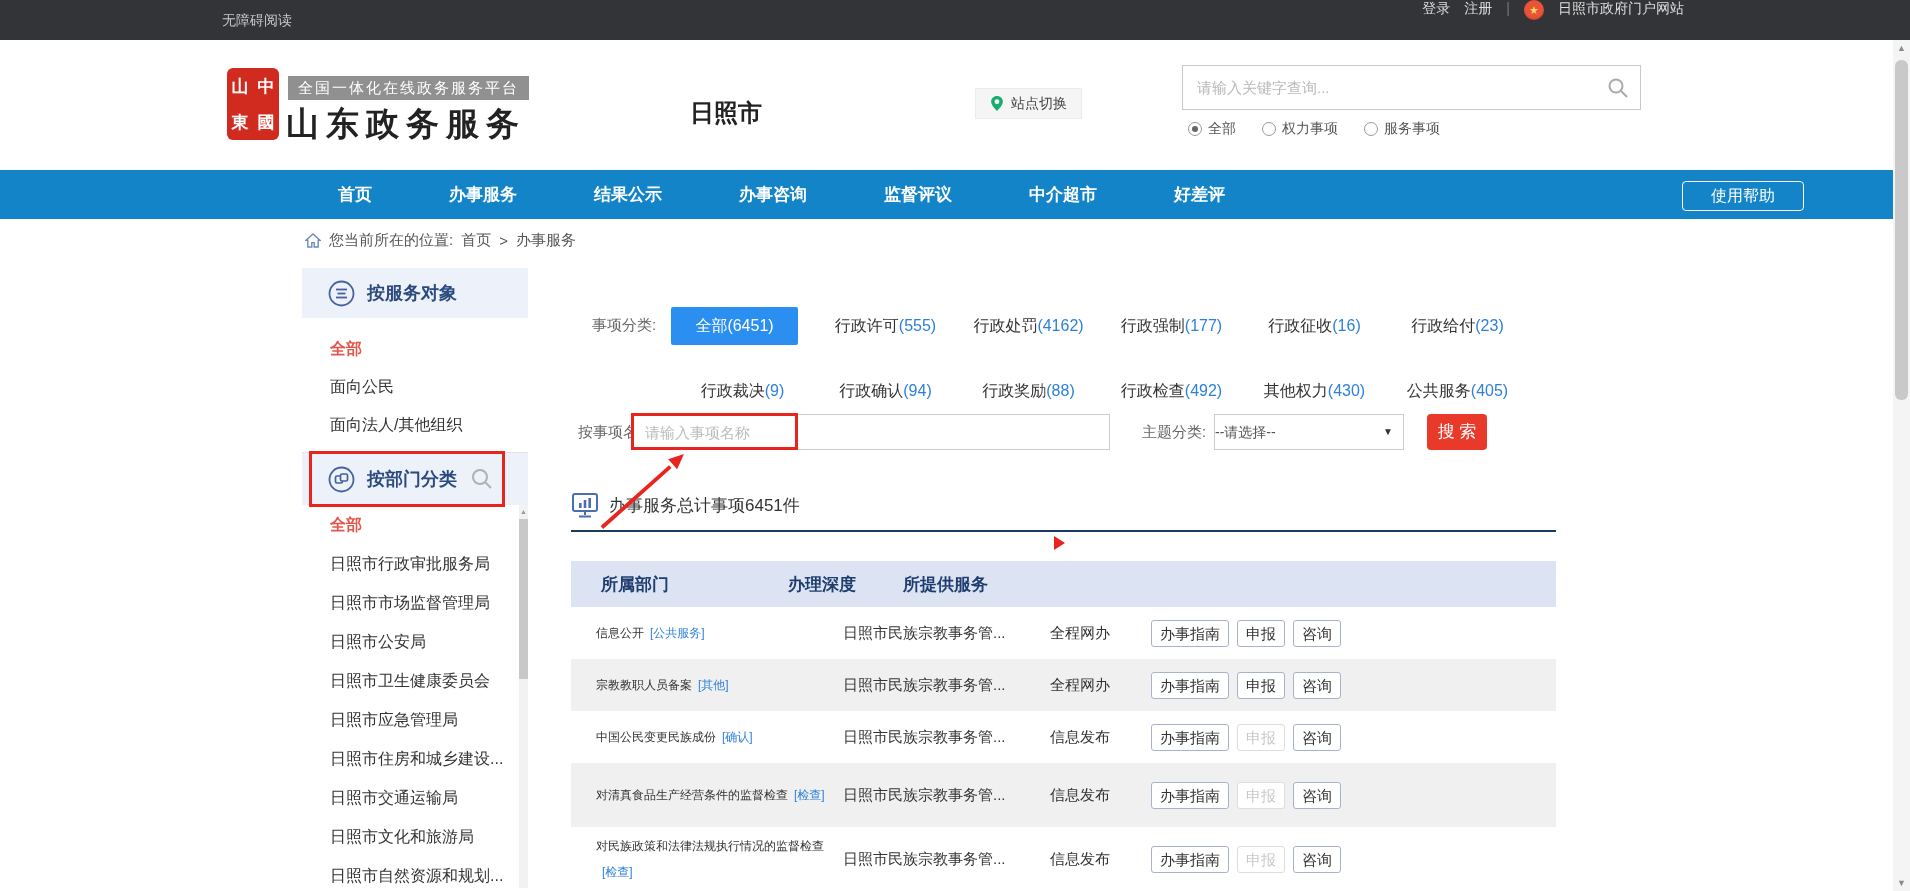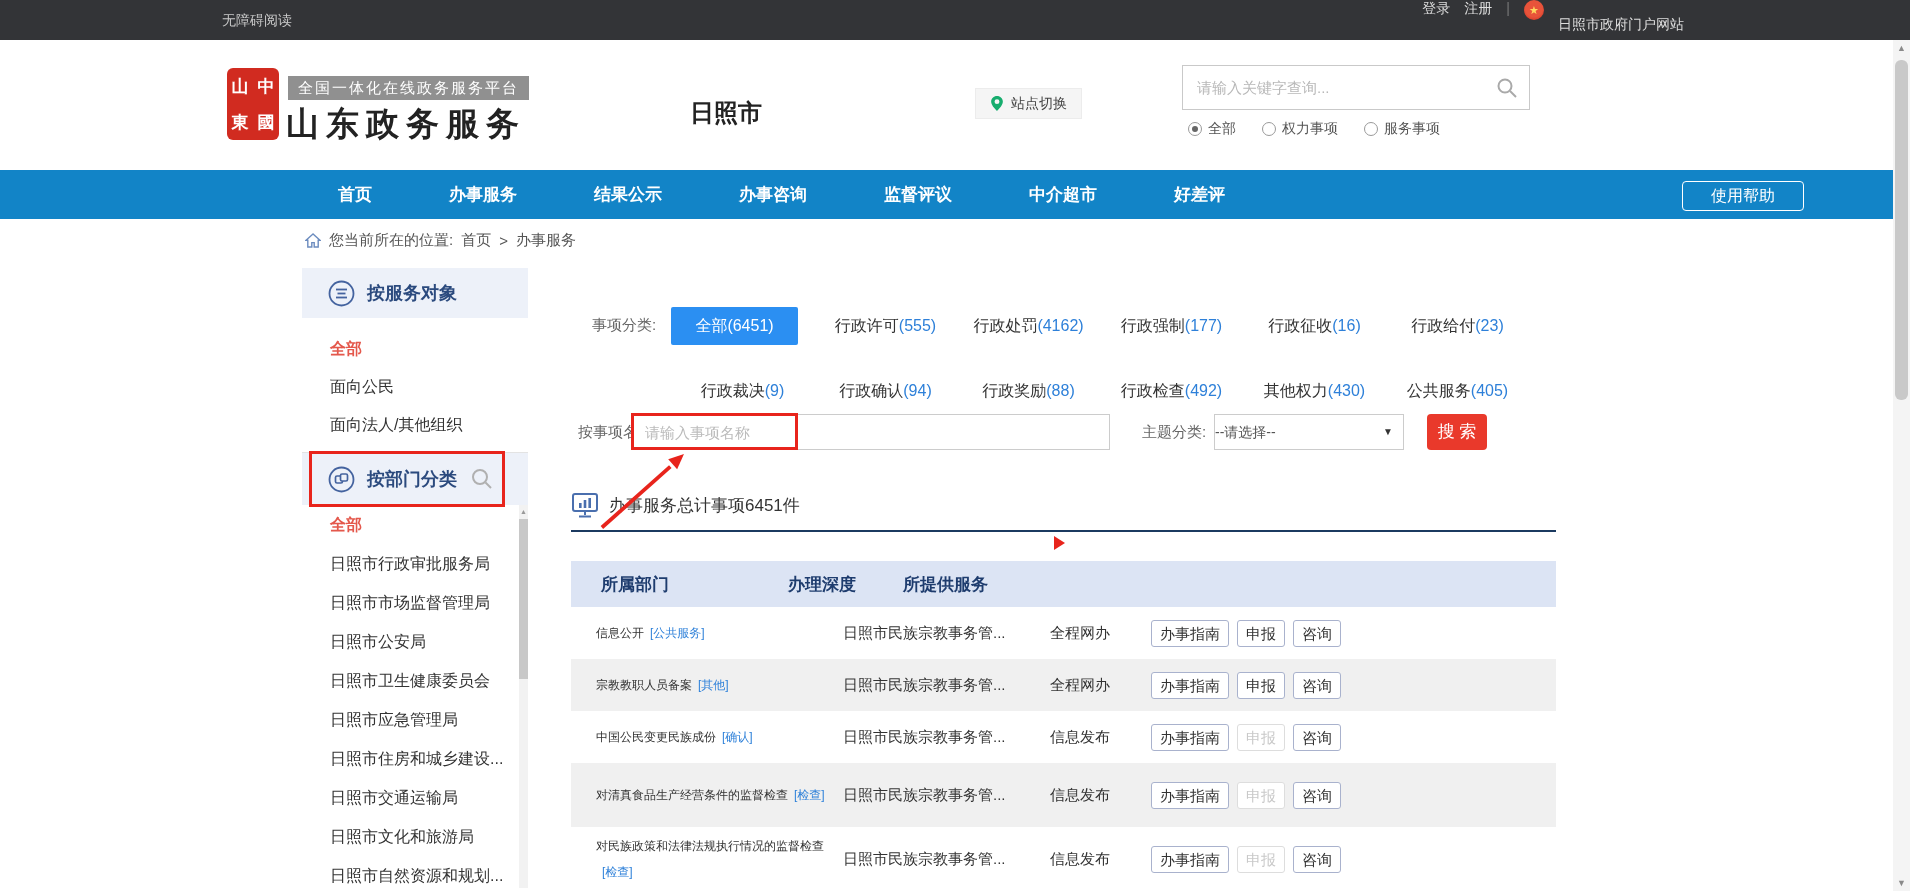--- a/index.html
+++ b/index.html
@@ -13,21 +13,21 @@
   .topbar .sep { color:#777; }
   .emblem { width:20px; height:20px; border-radius:50%; background:radial-gradient(circle at 50% 42%, #e8533a 0 55%, #c6281c 100%); display:flex; align-items:center; justify-content:center; color:#ffd75e; font-size:11px; line-height:1; }
 
   
   .header { position:absolute; left:0; top:40px; width:1910px; height:130px; background:#fff; }
   .seal { position:absolute; left:227px; top:28px; width:52px; height:72px; background:#d12b20; border-radius:6px; display:grid; grid-template-columns:1fr 1fr; grid-template-rows:1fr 1fr; align-items:center; justify-items:center; color:#fff; font-size:17px; font-weight:bold; font-family:"Liberation Serif","DejaVu Serif",serif; }
   .plat-badge { position:absolute; left:288px; top:36px; background:#909090; color:#fff; font-size:15px; line-height:24px; padding:0 10px; letter-spacing:2px; }
   .logo-title { position:absolute; left:286px; top:62px; font-size:33px; font-weight:bold; color:#222; letter-spacing:7px; }
   .city { position:absolute; left:690px; top:57px; font-size:24px; font-weight:bold; color:#222; }
   .site-switch { position:absolute; left:975px; top:48px; height:31px; padding:0 14px; background:#f5f5f5; border:1px solid #ececec; display:flex; align-items:center; gap:7px; font-size:14px; color:#444; cursor:pointer; }
-  .search-box { position:absolute; left:1182px; top:25px; width:348px; height:45px; border:1px solid #c9c9c9; background:#737373; }
+  .search-box { position:absolute; left:1182px; top:25px; width:459px; height:45px; border:1px solid #c9c9c9; background:#737373; }
   .search-box input { position:absolute; left:0; top:0; width:100%; height:100%; border:none; outline:none; padding:0 44px 0 14px; font-size:15px; color:#333; font-family:inherit; }
   .search-box input::placeholder { color:#b8b8b8; }
   .search-box .mag { position:absolute; right:10px; top:10px; }
   .scopes { position:absolute; left:1188px; top:80px; display:flex; gap:26px; font-size:14px; color:#555; }
   .scope { display:flex; align-items:center; gap:6px; cursor:pointer; }
   .radio { width:14px; height:14px; border:1px solid #9a9a9a; border-radius:50%; background:#fff; position:relative; }
   .radio.checked::after { content:""; position:absolute; left:3px; top:3px; width:6px; height:6px; border-radius:50%; background:#666; }
 
   
   .nav { position:absolute; left:0; top:170px; width:1910px; height:49px; background:#1284c7; }
@@ -115,21 +115,21 @@
 
 <div class="page">
 
   <div class="topbar">
     <span class="acc">无障碍阅读</span>
     <div class="right">
       <span style="cursor:pointer;">登录</span>
       <span style="cursor:pointer;">注册</span>
       <span class="sep">|</span>
       <span class="emblem">★</span>
-      <span style="cursor:pointer;margin-top:16px;">日照市政府门户网站</span>
+      <span style="cursor:pointer;">日照市政府门户网站</span>
     </div>
   </div>
 
   <div class="header">
     <div class="seal">
       <span>山</span>
       <span>中</span>
       <span>東</span>
       <span>國</span>
     </div>

